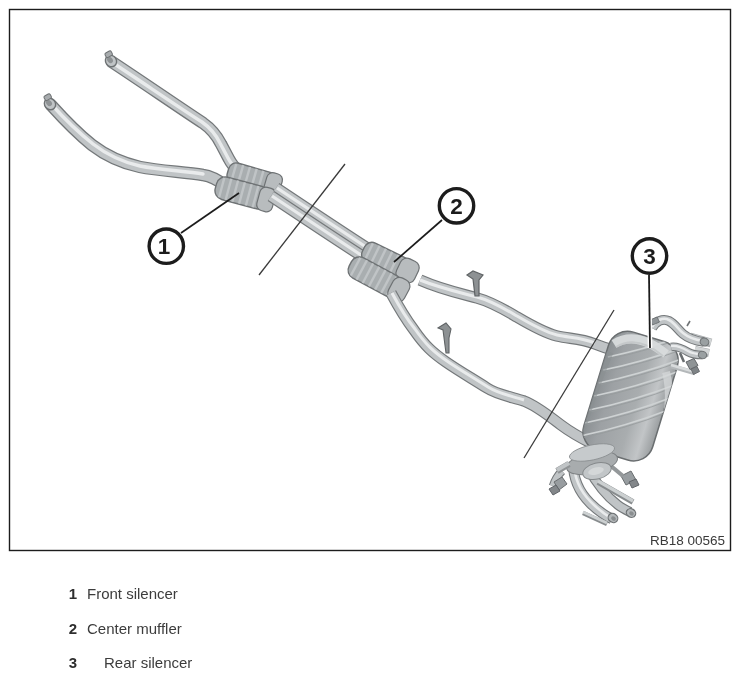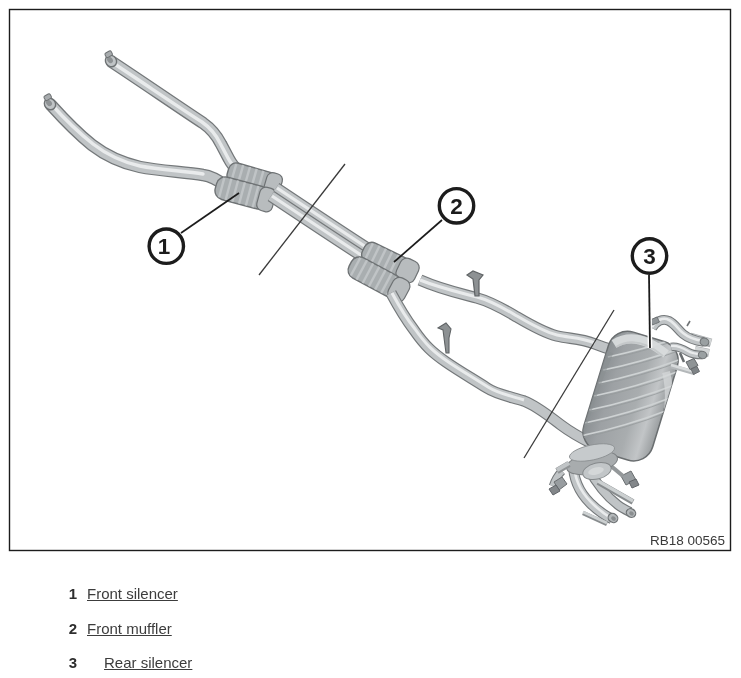--- a/index.html
+++ b/index.html
@@ -1,20 +1,20 @@
 <!DOCTYPE html>
 <html><head>
 <meta charset="utf-8">
 <style>
 html,body{margin:0;padding:0;background:#ffffff;}
 body{width:741px;height:678px;font-family:"Liberation Sans",sans-serif;}
 #page{position:relative;width:741px;height:678px;overflow:hidden;}
 #art{position:absolute;left:0;top:0;}
 .num{position:absolute;font-weight:bold;color:#2e2e2e;font-size:15px;line-height:15px;}
-.lab{position:absolute;color:#3c3c3c;font-size:15px;line-height:15px;text-decoration:underline;}
+.lab{position:absolute;color:#3c3c3c;font-size:15px;line-height:15px;}
 </style>
 </head>
 <body>
 <div id="page">
 <svg id="art" width="741" height="678" viewBox="0 0 741 678">
   <defs>
     <linearGradient id="mufflerGrad" x1="0" y1="0" x2="1" y2="0">
       <stop offset="0" stop-color="#8a8f92"></stop>
       <stop offset="0.22" stop-color="#9da1a4"></stop>
       <stop offset="0.6" stop-color="#a9adaf"></stop>
@@ -220,16 +220,16 @@
   <line x1="649" y1="275" x2="650" y2="348" stroke="#1c1c1c" stroke-width="1.8"></line>
   <circle cx="649.5" cy="256" r="17.2" fill="#ffffff" stroke="#1c1c1c" stroke-width="3.4"></circle>
   <text x="649.5" y="264.1" text-anchor="middle" font-size="22.5" font-weight="bold" fill="#1c1c1c">3</text>
 
   <text x="725" y="545" text-anchor="end" font-size="13.5" fill="#3a3a3a">RB18 00565</text>
 </svg>
 
 <div class="num" style="left:66px;top:586px;width:11px;text-align:right;">1</div>
 <div class="lab" style="left:87px;top:586px;">Front silencer</div>
 <div class="num" style="left:66px;top:621px;width:11px;text-align:right;">2</div>
-<div class="lab" style="left:87px;top:621px;">Front muffler</div>
+<div class="lab" style="left:87px;top:621px;">Center muffler</div>
 <div class="num" style="left:66px;top:655px;width:11px;text-align:right;">3</div>
 <div class="lab" style="left:104px;top:655px;">Rear silencer</div>
 </div>
 
 </body></html>

